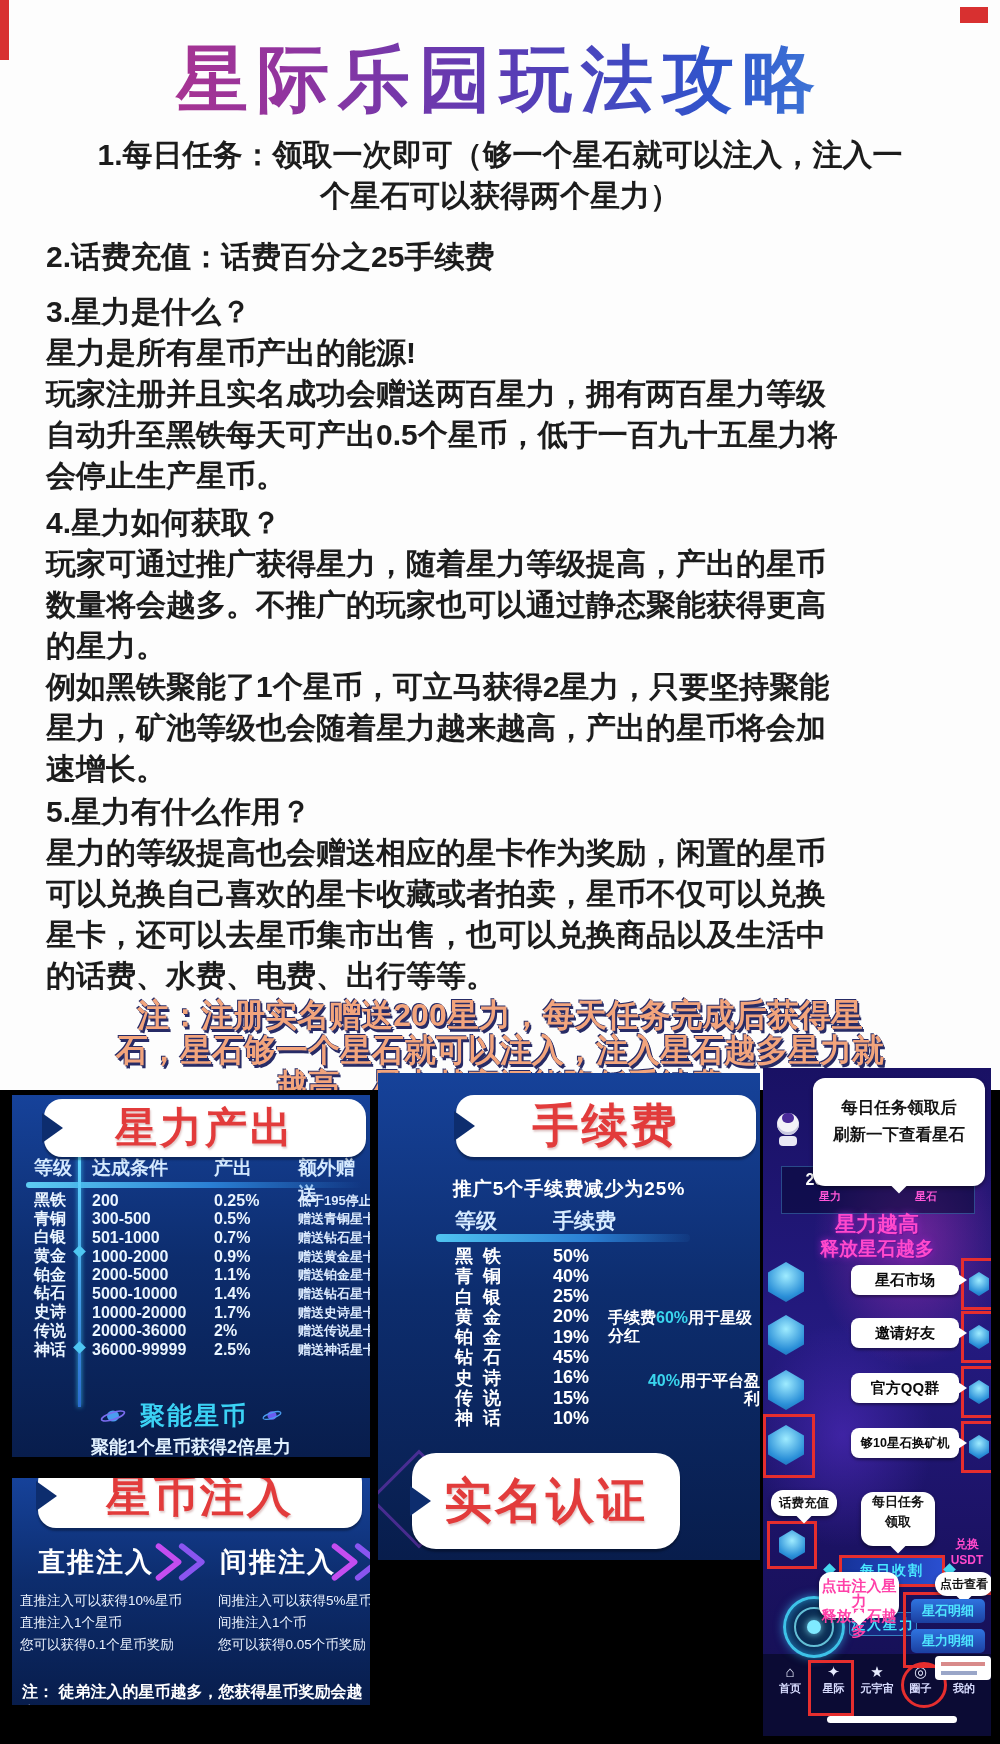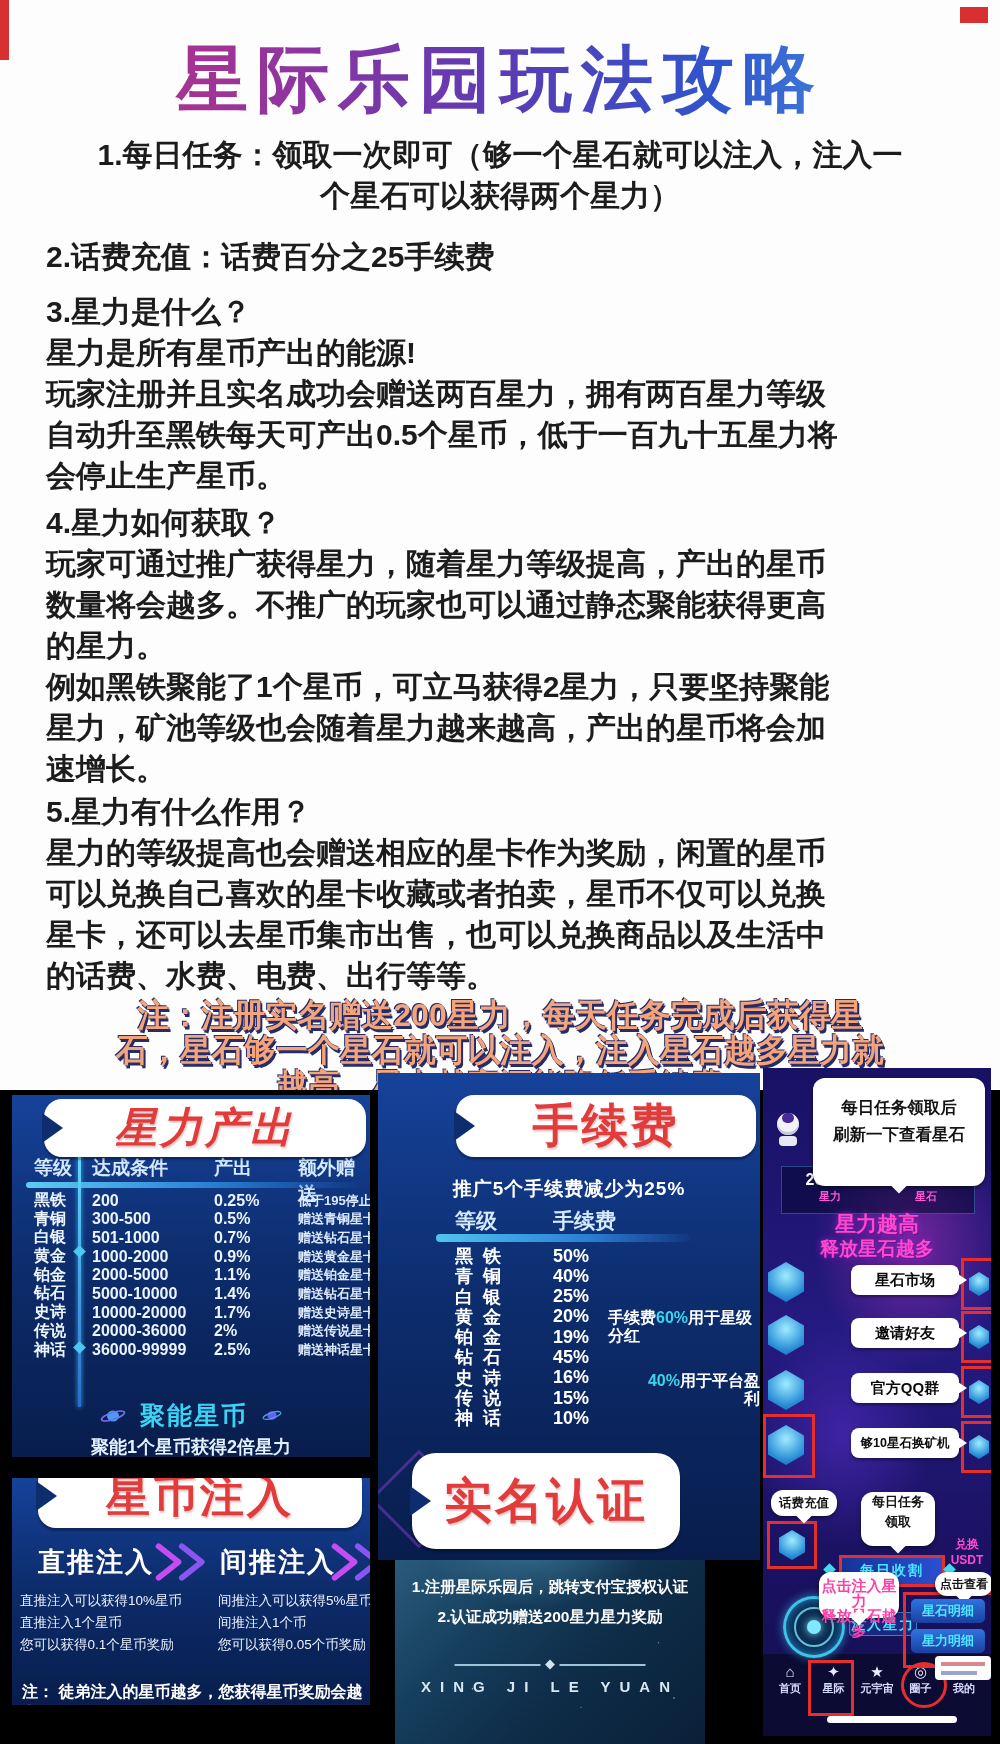--- a/index.html
+++ b/index.html
@@ -188,21 +188,21 @@
 的话费、水费、电费、出行等等。</div>
   <div class="note pre">注：注册实名赠送200星力，每天任务完成后获得星
 石，星石够一个星石就可以注入，注入星石越多星力就
 越高，星力越高还能降低手续费</div>
 
   <div class="bottom">
 
     <div id="pOut" class="panel blue">
       <div class="banner" style="left:32px;top:4px;width:322px;height:58px;">
         <span class="notch"></span>
-        <span class="txt" style="font-size:42px;font-style:italic;">星力产出</span>
+        <span class="txt" style="font-size:42px;">星力产出</span>
       </div>
       <div class="out-head">
         <span>等级</span>
         <span>达成条件</span>
         <span>产出</span>
         <span>额外赠送</span>
       </div>
       <div class="out-bar"></div>
       <div class="vline"></div>
       <div class="out-rows">
@@ -348,30 +348,20 @@
             <span>10%</span>
           </div>
         </div>
       <div class="fee-note">
         <div><span>手续费</span><span class="cy">60%</span><span>用于星级分红</span></div>
         <div class="l2"><span class="cy">40%</span><span>用于平台盈利</span></div>
       </div>
       <div class="fee-deco"></div>
     </div>
 
-    <div id="pAuth" class="panel">
-      <div class="auth-line" style="top:17px;">1.注册星际乐园后，跳转支付宝授权认证</div>
-      <div class="auth-line" style="top:47px;">2.认证成功赠送200星力星力奖励</div>
-      <div class="auth-div">
-        <span class="dline"></span>
-          <span class="ddot"></span>
-          <span class="dline"></span>
-      </div>
-      <div class="auth-brand">XING JI LE YUAN</div>
-    </div>
     <div class="banner" style="left:412px;top:363px;width:268px;height:96px;border-radius:24px;">
       <span class="notch"></span>
       <span class="txt" style="font-size:48px;">实名认证</span>
     </div>
 
     <div id="pPhone" class="panel">
       <div class="astro">
         <div class="head">
             <div class="visor"></div>
           </div>

